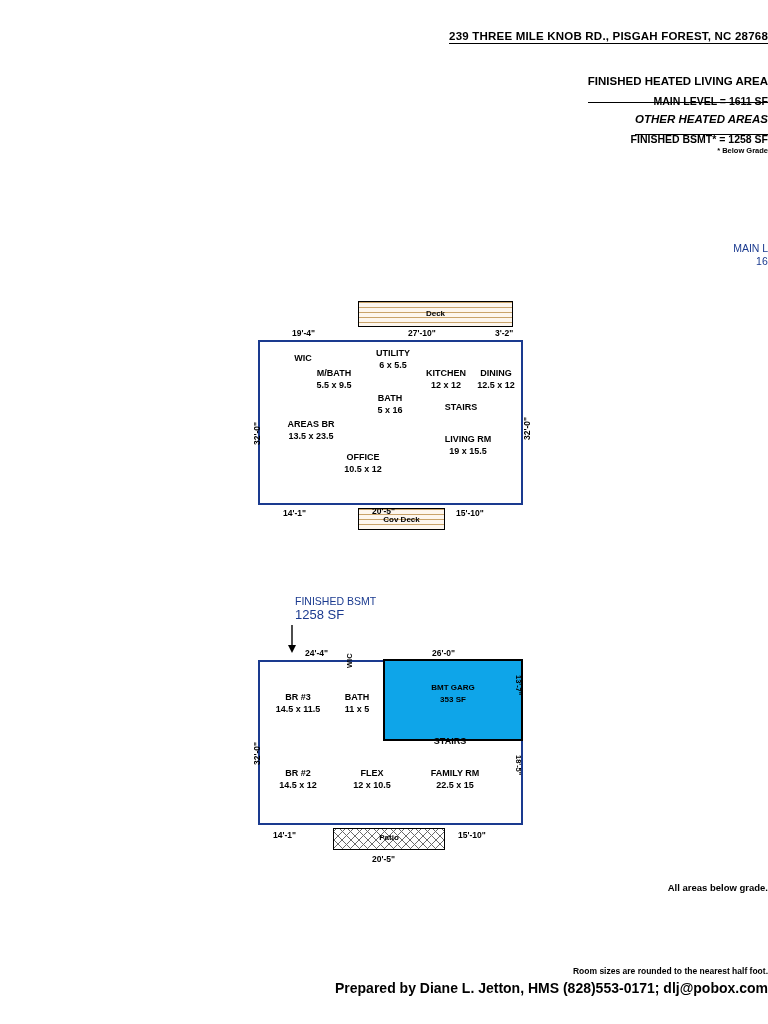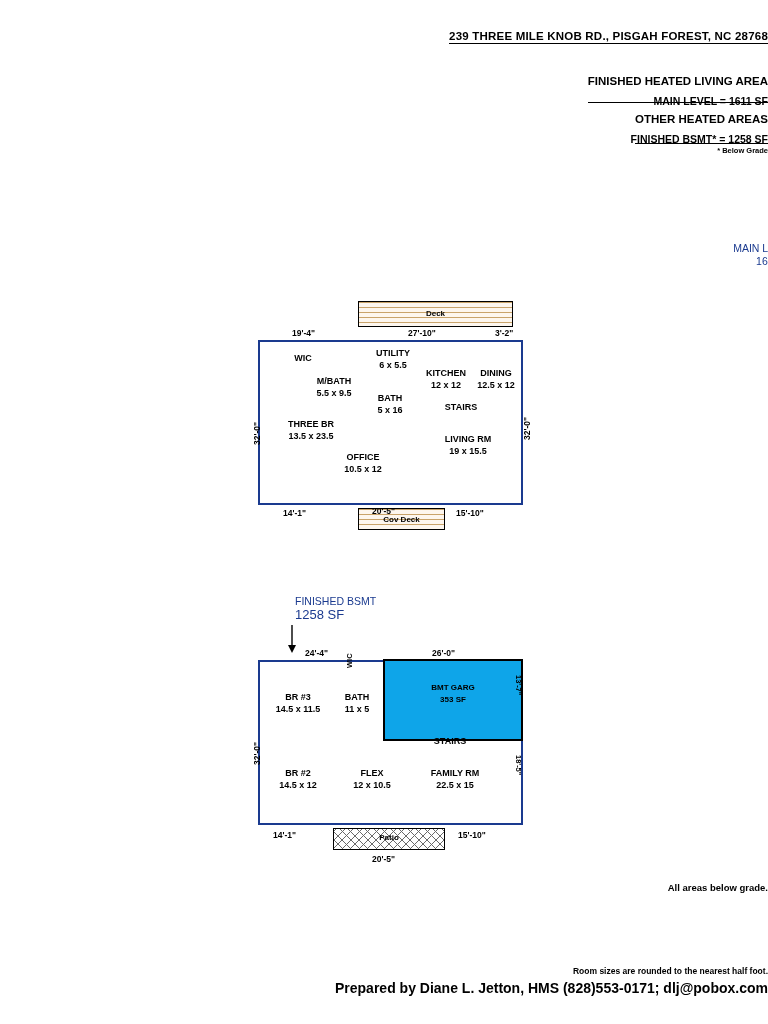--- a/index.html
+++ b/index.html
@@ -32,21 +32,21 @@
   }
   #heated-living-label span { border-bottom: 1.5px solid #000; padding-bottom: 15px; margin-top: 12px; }
   #main-level-sf {
     top: 95px; left: 0; width: 768px;
     font-size: 10.5px; font-weight: bold;
   }
   #other-heated-label {
     top: 113px; left: 0; width: 768px;
     font-size: 11.5px; font-weight: bold;
   }
-  #other-heated-label span { border-bottom: 1.5px solid #000; padding-bottom: 18px; }
+  #other-heated-label span { border-bottom: 1.5px solid #000; padding-bottom: 9px; font-style: italic; }
   #finished-bsmt-sf {
     top: 133px; left: 0; width: 768px;
     font-size: 10.5px; font-weight: bold;
   }
   #below-grade-note {
     top: 146px; left: 0; width: 768px;
     font-size: 7.5px; font-weight: bold;
   }
 
   
@@ -170,21 +170,21 @@
 
 <div class="abs room" style="top:353px; left:283px; width:40px;">
   <div>WIC</div>
 </div>
 
 <div class="abs room" style="top:348px; left:362px; width:62px;">
   <div>UTILITY</div>
   <div class="dims">6 x 5.5</div>
 </div>
 
-<div class="abs room" style="top:368px; left:303px; width:62px;margin-top:8px;">
+<div class="abs room" style="top:368px; left:303px; width:62px;">
   <div>M/BATH</div>
   <div class="dims">5.5 x 9.5</div>
 </div>
 
 <div class="abs room" style="top:368px; left:418px; width:56px;">
   <div>KITCHEN</div>
   <div class="dims">12 x 12</div>
 </div>
 
 <div class="abs room" style="top:368px; left:468px; width:56px;">
@@ -195,21 +195,21 @@
 <div class="abs room" style="top:393px; left:362px; width:56px;">
   <div>BATH</div>
   <div class="dims">5 x 16</div>
 </div>
 
 <div class="abs room" style="top:402px; left:432px; width:58px;">
   <div>STAIRS</div>
 </div>
 
 <div class="abs room" style="top:419px; left:270px; width:82px;">
-  <div>THREE BR</div>
+  <div>AREAS BR</div>
   <div class="dims">13.5 x 23.5</div>
 </div>
 
 <div class="abs room" style="top:434px; left:428px; width:80px;">
   <div>LIVING RM</div>
   <div class="dims">19 x 15.5</div>
 </div>
 
 <div class="abs room" style="top:452px; left:330px; width:66px;">
   <div>OFFICE</div>

